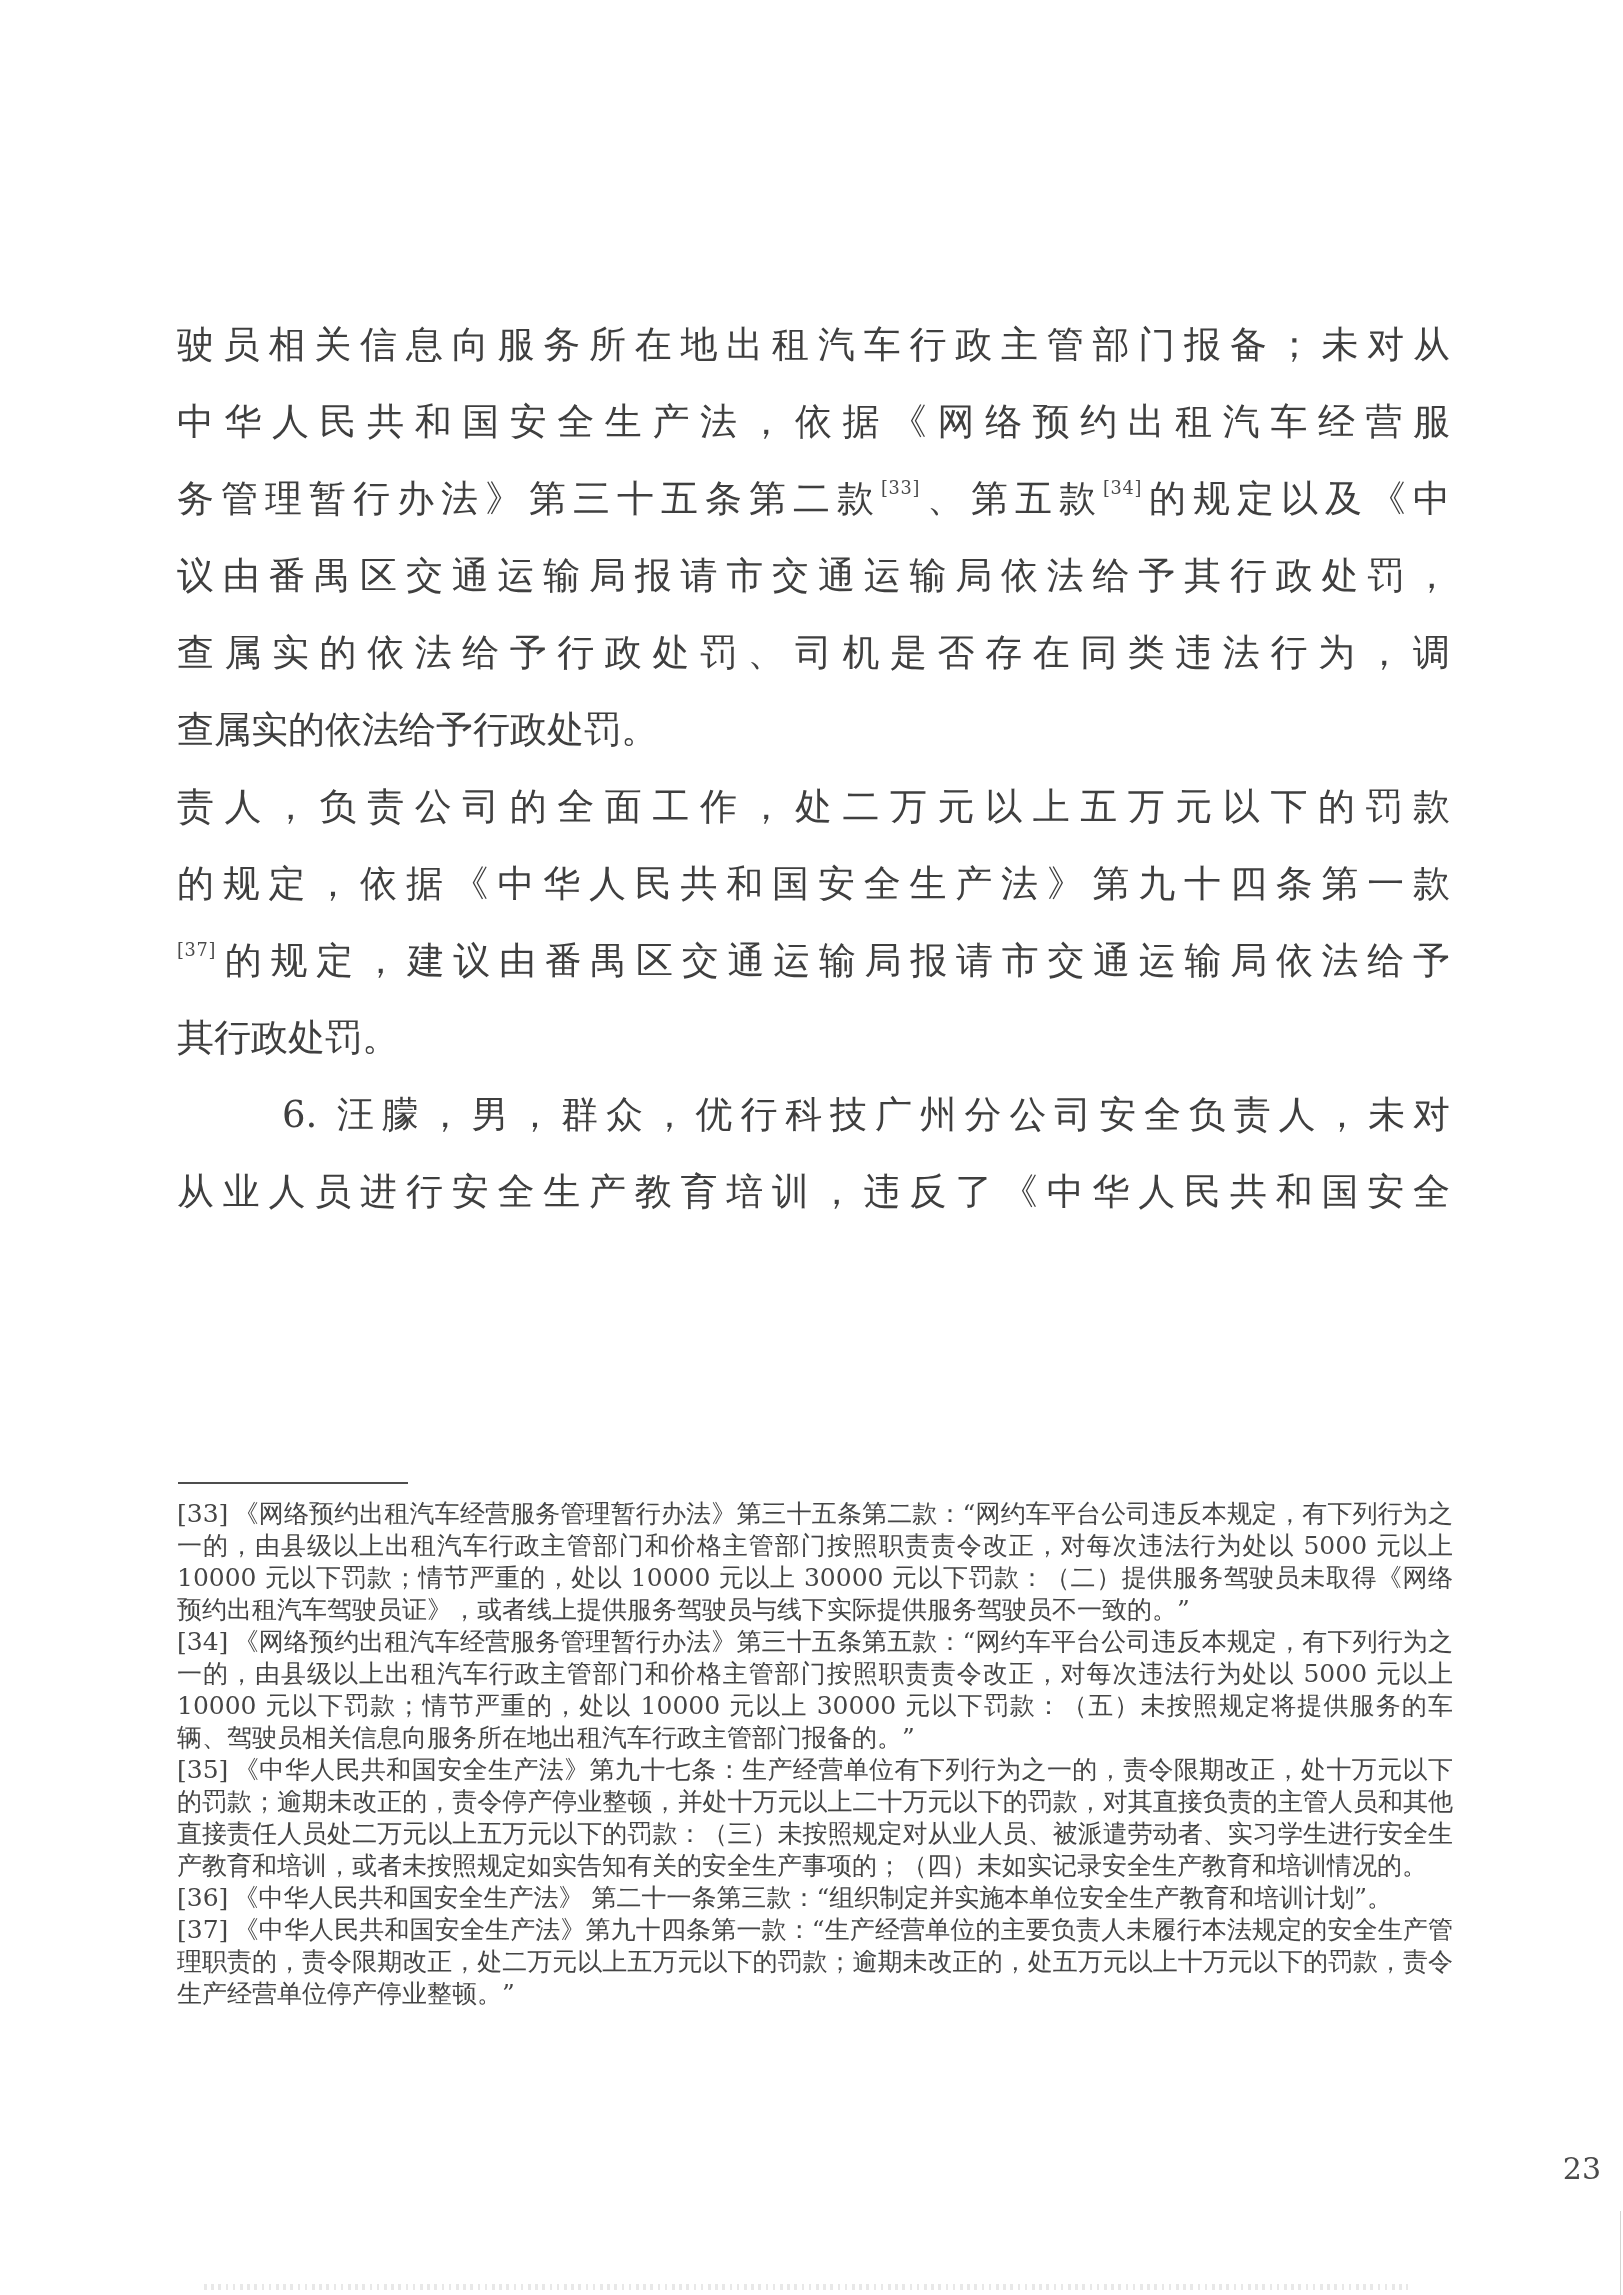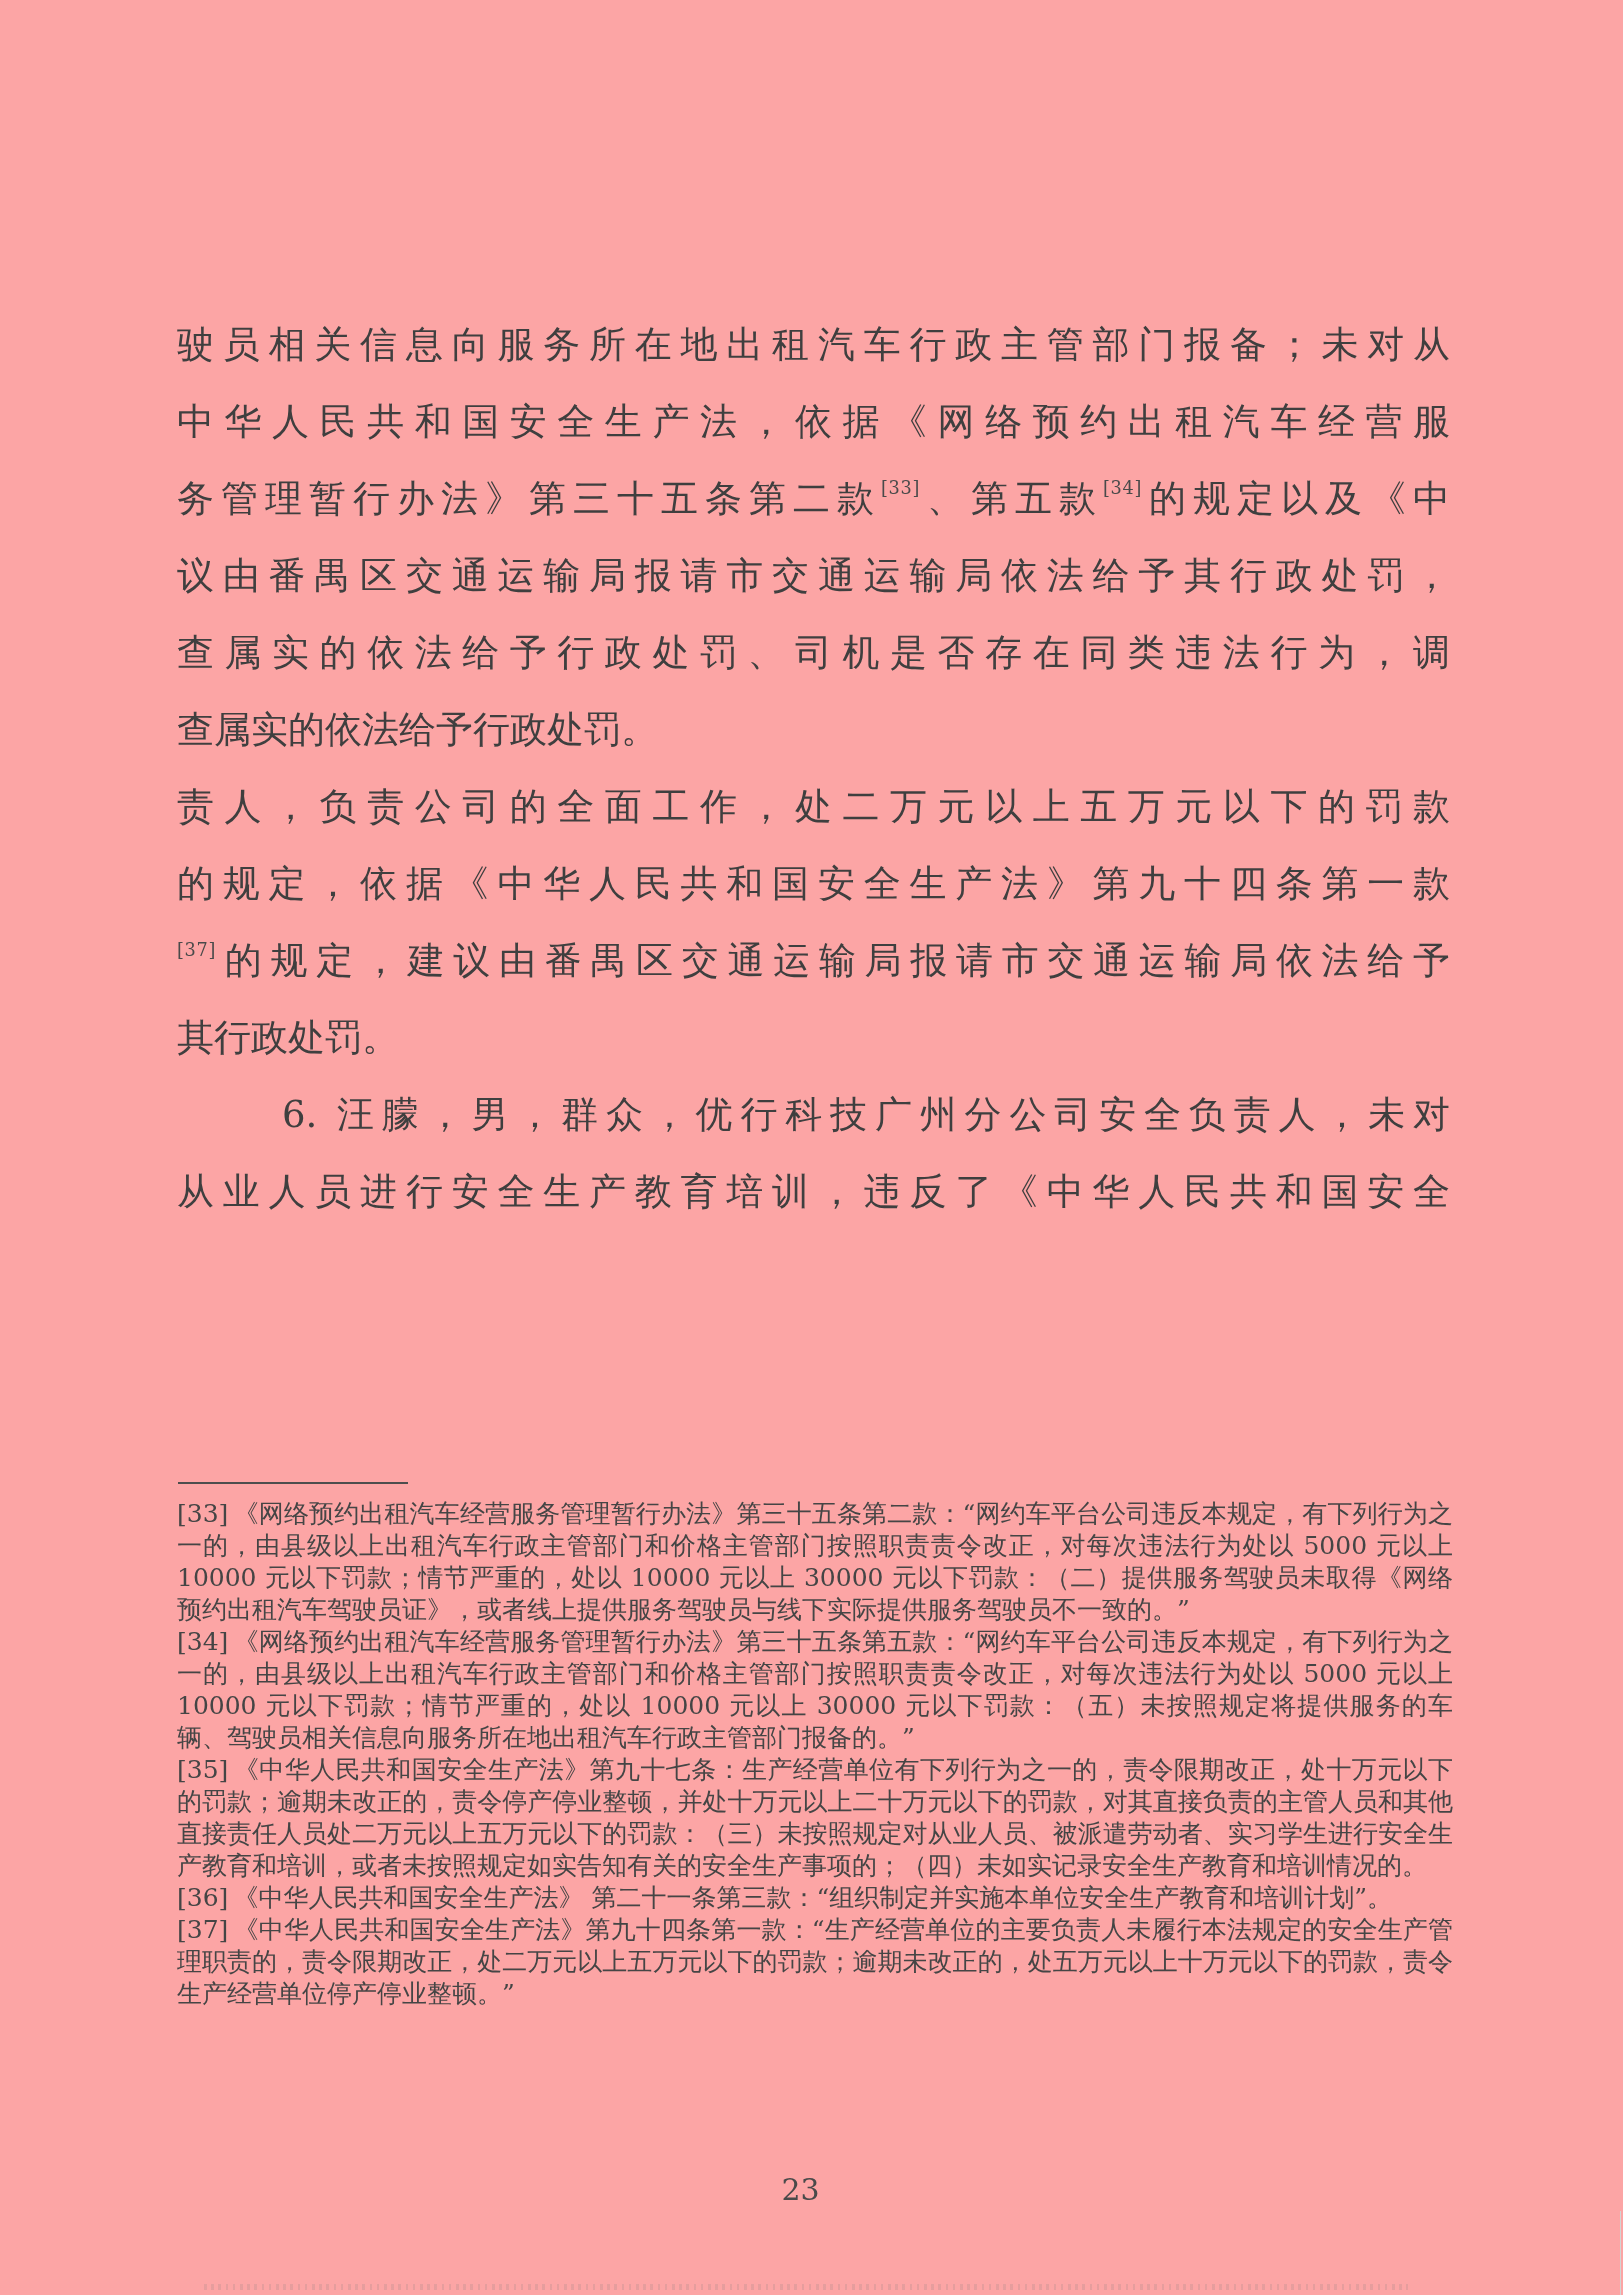--- a/index.html
+++ b/index.html
@@ -4,21 +4,21 @@
 <style>
   html,body { margin:0; padding:0; }
   body {
     width:1623px; height:2295px;
     background:#e9e9e9;
     font-family:"DejaVu Serif","Liberation Serif",serif;
   }
   .page {
     position:absolute; left:0; top:0;
     width:1623px; height:2295px;
-    background:#fca5a5;
+    background:#ffffff;
     color:#3f3f3f;
     overflow:hidden;
   }
   
   .body-text {
     position:absolute; left:177px; top:306px; width:1273px;
   }
   .bline {
     height:77px; line-height:77px;
     font-size:37px;
@@ -47,24 +47,23 @@
     font-size:25px; line-height:32px;
     color:#454545;
     text-align:justify;
     text-justify:inter-ideograph;
   }
   .footnotes p { margin:0; }
   .fn-label { padding-right:5.2px; }
   
   .page-number {
     position:absolute; left:0; right:22px; top:2151px;
-    text-align:center;
+    text-align:right;
     font-size:30px;
     color:#4a4a4a;
-    margin-top:21px;
   }
   
   .scan-bottom {
     position:absolute; left:204px; top:2284px; width:1204px; height:5.9px;
     background:repeating-linear-gradient(90deg,
       rgba(120,120,120,0.38) 0 2.6px, rgba(0,0,0,0) 2.6px 7.2px);
     opacity:.45;
   }
   .scan-right-edge {
     position:absolute; right:2px; top:2211px; width:1.3px; height:84px;

